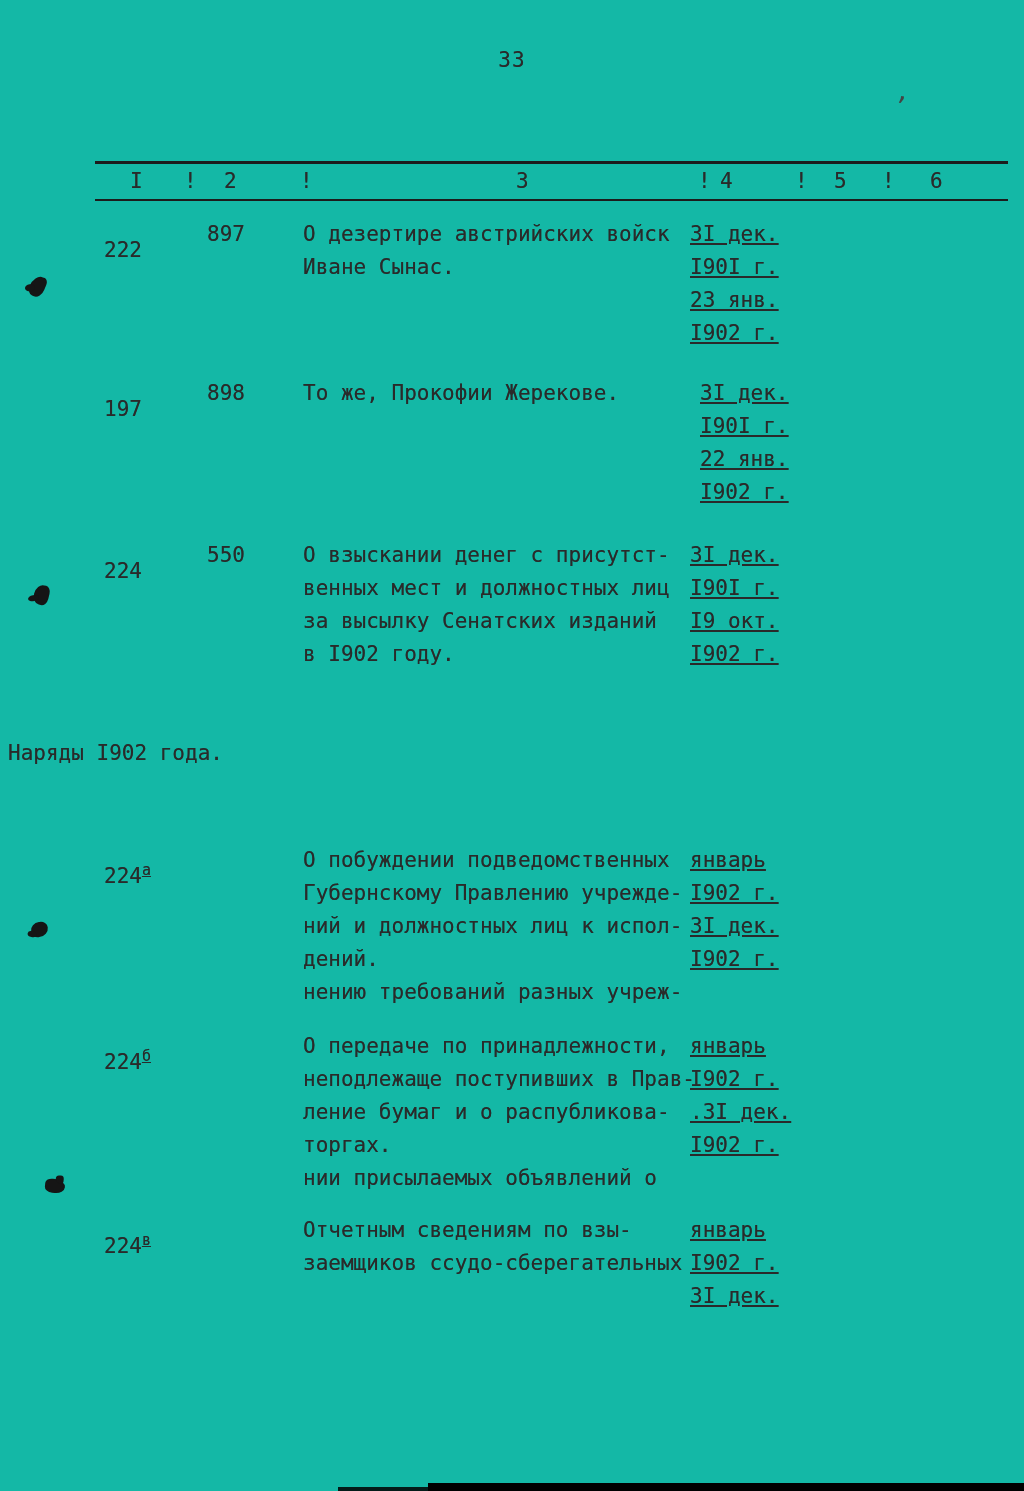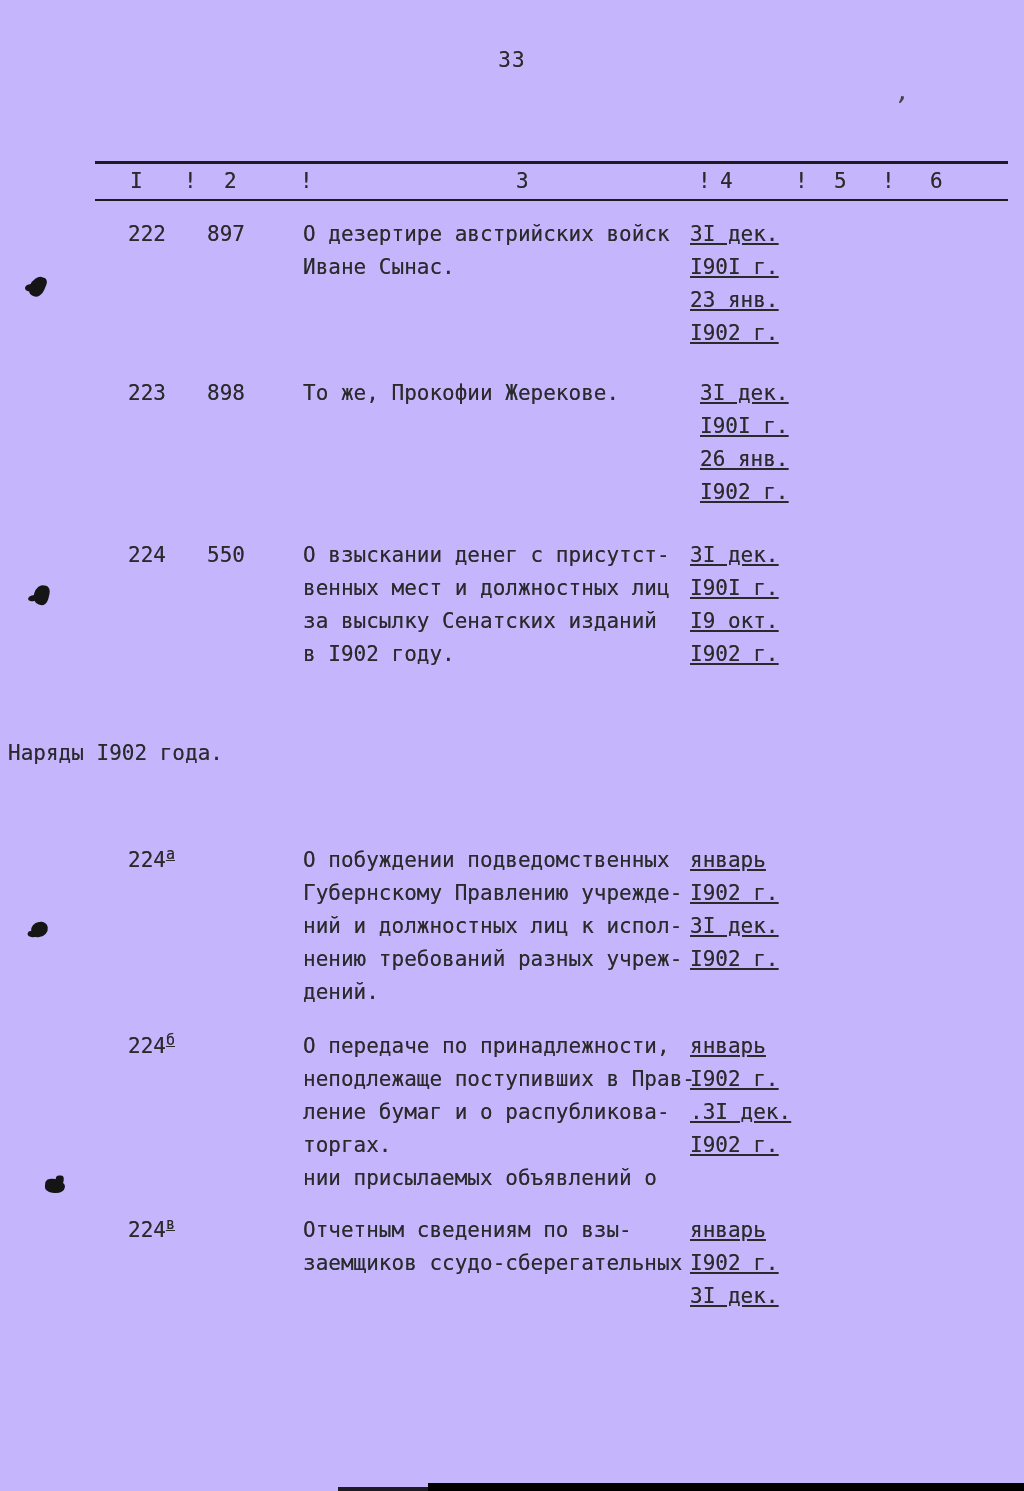--- a/index.html
+++ b/index.html
@@ -1,38 +1,38 @@
 <!DOCTYPE html>
 <html><head>
 <meta charset="utf-8">
 <style>
   html,body{margin:0;padding:0;background:#e8e8e6;}
   .page{
     position:relative;
     width:1024px;height:1491px;
-    background:#c4b5fd;
+    background:#14b8a6;
     overflow:hidden;
     font-family:"DejaVu Sans Mono", monospace;
     color:#262626;
   }
   .tw{
     font-family:"DejaVu Sans Mono", monospace;
     font-size:21px;
     line-height:33px;
     white-space:nowrap;
     color:#2a2a2a;
     text-shadow:0 0 0.6px rgba(40,40,40,.55);
   }
   .pgnum{position:absolute;top:44px;left:0;width:100%;text-align:center;letter-spacing:1px;}
   .rule{position:absolute;left:95px;width:913px;background:#1c1c1c;}
   .rule.top{top:161px;height:3px;}
   .rule.bot{top:199px;height:2px;}
   .hdr{position:absolute;top:165px;}
   .row{position:absolute;left:0;width:1024px;}
-  .c1{position:absolute;left:104px;top:0;margin-left:24px;}
+  .c1{position:absolute;left:104px;top:16px;}
   .c2{position:absolute;left:207px;top:0;}
   .c3{position:absolute;left:303px;top:0;width:410px;}
   .c4{position:absolute;left:690px;top:0;width:200px;text-decoration:underline;}
   .c4.indent{left:700px;}
   .heading{position:absolute;left:8px;width:100%;}
   .sup{
     font-size:15px;line-height:15px;
     vertical-align:8px;
     text-decoration:underline;
   }
@@ -81,29 +81,29 @@
     </div>
     <div class="c4 tw">
       <div>3I дек.</div>
       <div>I90I г.</div>
       <div>23 янв.</div>
       <div>I902 г.</div>
     </div>
   </div>
 
   <div class="row" style="top:377px">
-    <div class="c1 tw">223</div>
+    <div class="c1 tw">197</div>
     <div class="c2 tw">898</div>
     <div class="c3 tw">
       <div>То же, Прокофии Жерекове.</div>
     </div>
     <div class="c4 tw indent">
       <div>3I дек.</div>
       <div>I90I г.</div>
-      <div>26 янв.</div>
+      <div>22 янв.</div>
       <div>I902 г.</div>
     </div>
   </div>
 
   <div class="row" style="top:539px">
     <div class="c1 tw">224</div>
     <div class="c2 tw">550</div>
     <div class="c3 tw">
       <div>О взыскании денег с присутст-</div>
       <div>венных мест и должностных лиц</div>
@@ -119,22 +119,22 @@
   </div>
 
   <div class="heading tw" style="top:737px">Наряды I902 года.</div>
 
   <div class="row" style="top:844px">
     <div class="c1 tw"><span>224</span><span class="sup">а</span></div>
     <div class="c3 tw">
       <div>О побуждении подведомственных</div>
       <div>Губернскому Правлению учрежде-</div>
       <div>ний и должностных лиц к испол-</div>
+      <div>дений.</div>
       <div>нению требований разных учреж-</div>
-      <div>дений.</div>
     </div>
     <div class="c4 tw">
       <div>январь</div>
       <div>I902 г.</div>
       <div>3I дек.</div>
       <div>I902 г.</div>
     </div>
   </div>
 
   <div class="row" style="top:1030px">

